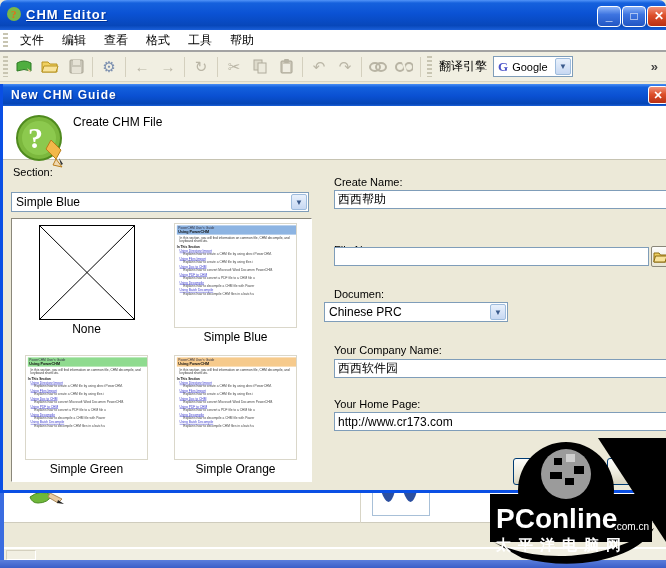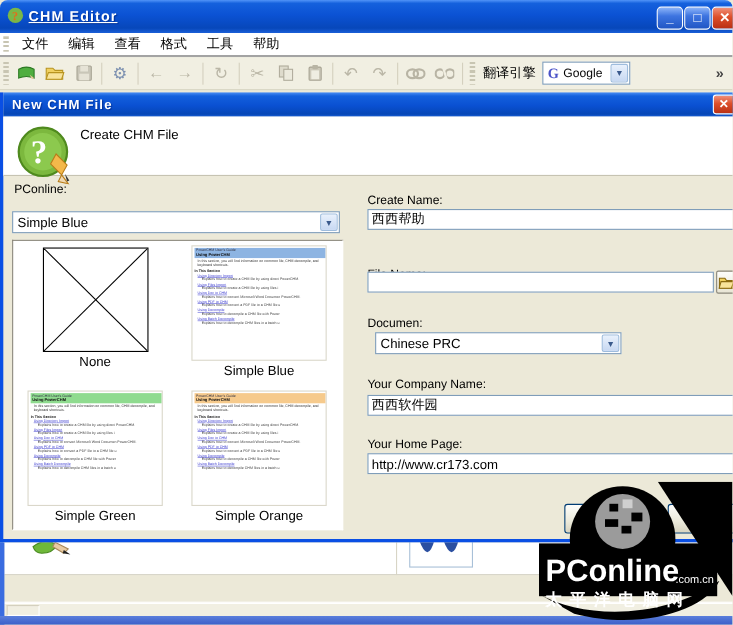--- a/index.html
+++ b/index.html
@@ -186,37 +186,37 @@
 </div>
 <div class="abs behind-beige"></div>
 <div class="abs statusbar">
     <div class="cell"></div>
   </div>
 <div class="abs frame-left"></div>
 <div class="abs frame-bottom"></div>
 
 <div class="abs dialog">
   <div class="dlg-titlebar">
-    <span class="dlg-title">New CHM File</span>
+    <span class="dlg-title">New CHM Guide</span>
     <div class="dlg-close">✕</div>
   </div>
 
   <div class="dlg-header">
     <span class="h-title">Create CHM File</span>
   </div>
   <svg class="wizard-icon" viewBox="0 0 56 56">
     <circle cx="26" cy="26" r="22" fill="#7cb83e" stroke="#4f8a1e" stroke-width="2"></circle>
     <circle cx="26" cy="26" r="17" fill="#8cc94e"></circle>
     <text x="15" y="36" font-size="30" font-weight="bold" fill="#fff" font-family="Liberation Serif,serif">?</text>
     <path d="M38 28 l10 10 -5 9 -10 -10 z" fill="#f3b84a" stroke="#b87d1a"></path>
     <path d="M43 47 l6 8 -9 -2 z" fill="#f0d8b0" stroke="#b87d1a"></path>
     <path d="M46 46 l4 6 -2 1 z" fill="#333"></path>
   </svg>
 
-  <span class="fld-label" style="left:10px;top:82px">PConline:</span>
+  <span class="fld-label" style="left:10px;top:82px">Section:</span>
   <div class="xp-combo" style="left:8px;top:108px;width:298px">
     <span class="val">Simple Blue</span>
     <div class="drop-btn">▼</div>
   </div>
 
   <div class="preview-panel">
     <div class="pcell" style="left:0;top:0">
       <div class="none-box">
         <svg width="94" height="93" viewBox="0 0 94 93">
             <line x1="0" y1="0" x2="94" y2="93" stroke="#000"></line>
@@ -308,21 +308,21 @@
   <span class="fld-label" style="left:331px;top:160px">File Name:</span>
   <input class="xp-input" style="left: 331px; top: 163px; width: 315px;" value="">
   <div class="browse-btn" style="left:648px;top:162px">
     <svg width="15" height="12" viewBox="0 0 15 12">
         <path d="M1 2 h5 l1.5 2 h6.5 v7 H1 z" fill="#f0d060" stroke="#8a6a10"></path>
         <path d="M2.5 5 h11.5 l-2 6 H0.8 z" fill="#f8e39a" stroke="#8a6a10"></path>
       </svg>
   </div>
 
   <span class="fld-label" style="left:331px;top:204px">Documen:</span>
-  <div class="xp-combo" style="left:338px;top:218px;width:224px">
+  <div class="xp-combo" style="left:321px;top:218px;width:184px">
     <span class="val">Chinese PRC</span>
     <div class="drop-btn">▼</div>
   </div>
 
   <span class="fld-label" style="left:331px;top:260px">Your Company Name:</span>
   <input class="xp-input" style="left: 331px; top: 275px; width: 338px;" value="西西软件园">
 
   <span class="fld-label" style="left:331px;top:314px">Your Home Page:</span>
   <input class="xp-input" style="left: 331px; top: 328px; width: 335px;" value="http://www.cr173.com">
 

